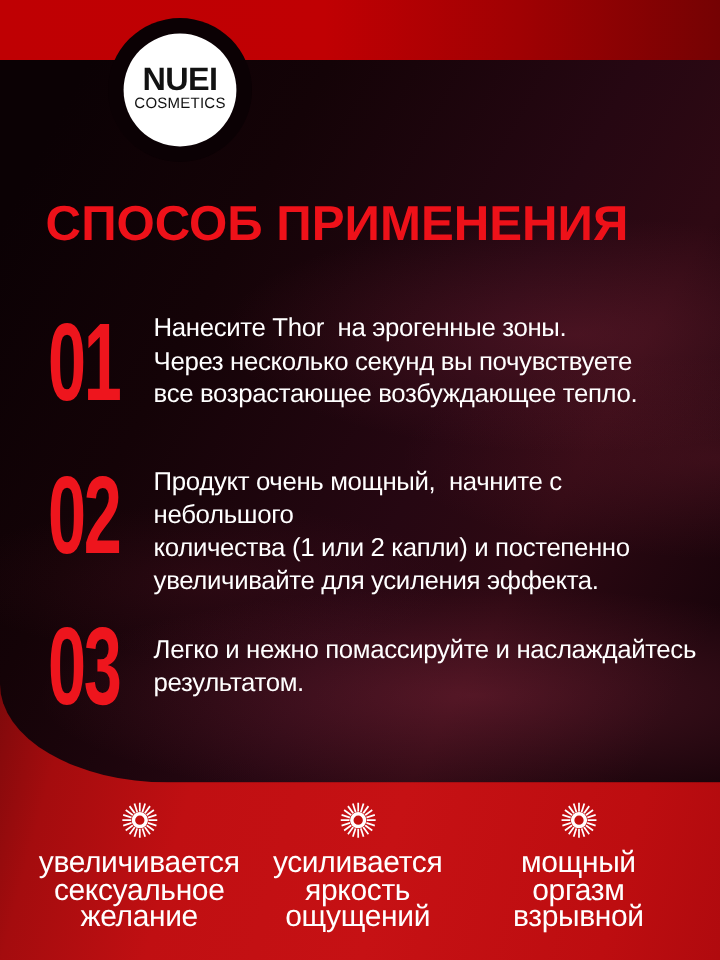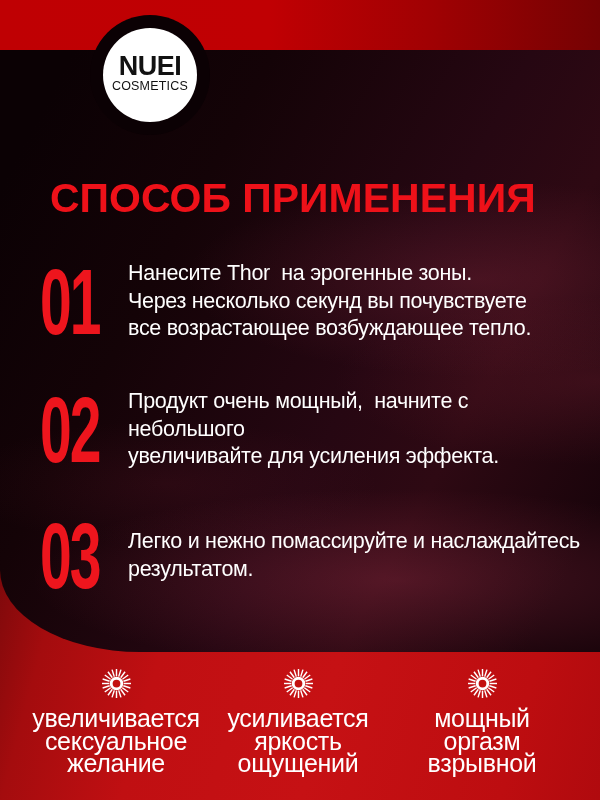--- a/index.html
+++ b/index.html
@@ -35,21 +35,21 @@
     background:#0b0104;z-index:3;
   }
   .logo-circle{
     position:absolute;left:103px;top:28px;width:94px;height:94px;border-radius:50%;
     background:#ffffff;z-index:4;text-align:center;
   }
   .logo-name{margin-top:24px;font-size:27px;font-weight:bold;letter-spacing:-.5px;color:#121212;line-height:28px;}
   .logo-sub{font-size:12.5px;font-weight:normal;letter-spacing:.2px;color:#121212;line-height:13px;}
   
   .title{
-    position:absolute;left:38px;top:162px;margin:12px;z-index:5;
+    position:absolute;left:38px;top:162px;margin:0;z-index:5;
     font-size:41px;font-weight:bold;color:#ee1119;letter-spacing:0;line-height:48px;white-space:nowrap;
   }
   
   .step{position:absolute;left:0;width:600px;height:100px;z-index:5;}
   #step1{top:258px;} #step2{top:386px;} #step3{top:512px;}
   .step-num{
     position:absolute;left:40px;top:4px;
     font-size:92px;font-weight:bold;color:#ee151d;line-height:80px;letter-spacing:-3px;
     transform:scaleX(.62);transform-origin:0 0;white-space:nowrap;
   }
@@ -87,20 +87,21 @@
       <div class="step-line">Нанесите Thor  на эрогенные зоны.</div>
       <div class="step-line">Через несколько секунд вы почувствуете</div>
       <div class="step-line">все возрастающее возбуждающее тепло.</div>
     </div>
   </div>
 
   <div class="step" id="step2">
     <div class="step-num">02</div>
     <div class="step-body">
       <div class="step-line">Продукт очень мощный,  начните с  небольшого</div>
+      <div class="step-line">количества (1 или 2 капли) и постепенно</div>
       <div class="step-line">увеличивайте для усиления эффекта.</div>
     </div>
   </div>
 
   <div class="step" id="step3">
     <div class="step-num">03</div>
     <div class="step-body">
       <div class="step-line">Легко и нежно помассируйте и наслаждайтесь</div>
       <div class="step-line">результатом.</div>
     </div>

